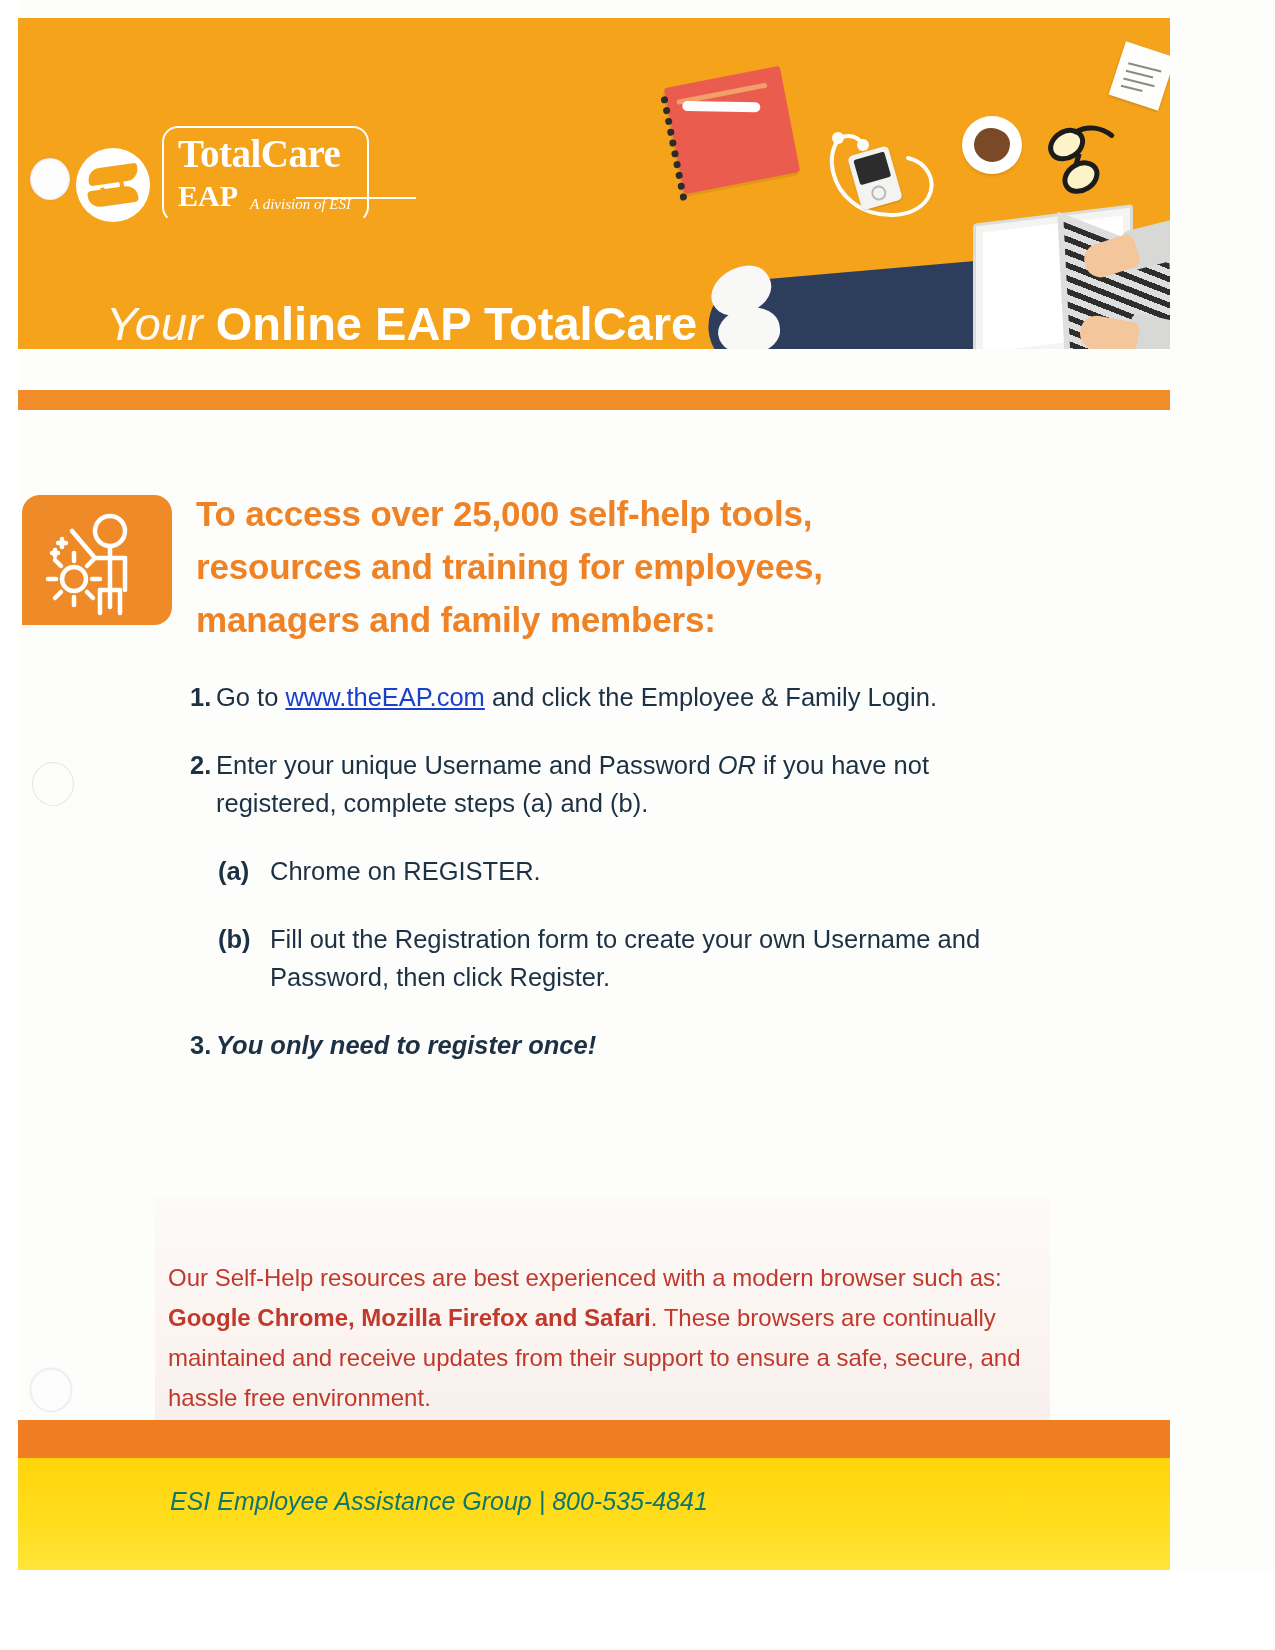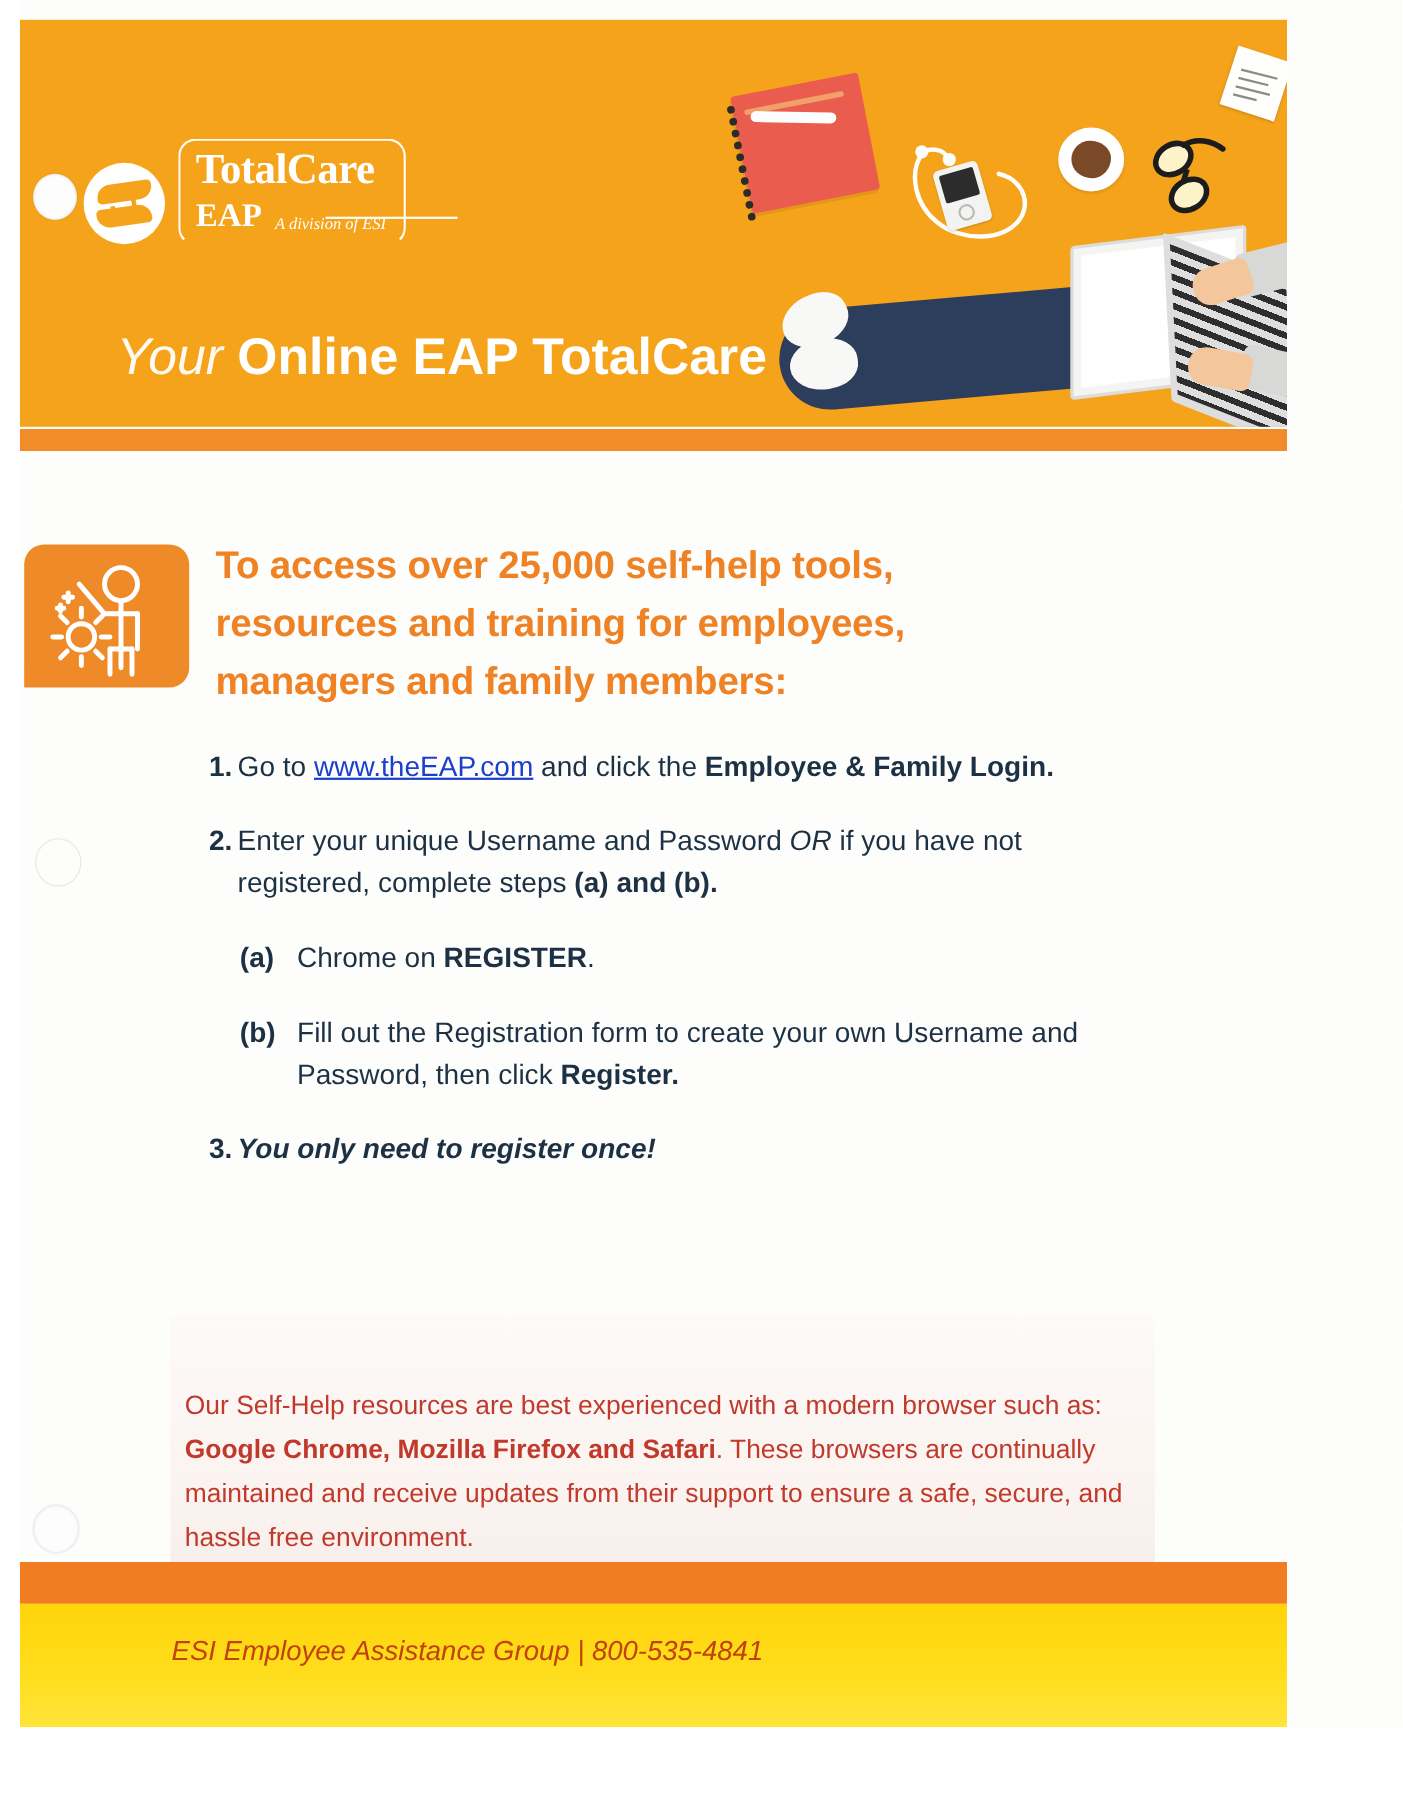--- a/index.html
+++ b/index.html
@@ -26,21 +26,21 @@
   .punch.p1 { left: 30px; top: 158px; width: 40px; height: 42px; background:#fdfdfd; }
   .punch.p2 { left: 32px; top: 762px; width: 42px; height: 44px;
               background: transparent; box-shadow: none;
               border: 1px solid #e6e6e4; }
   .punch.p3 { left: 30px; top: 1368px; width: 42px; height: 44px; background:#fdfdfd; }
 
   
   .banner {
     position: absolute;
     left: 18px; top: 18px;
-    width: 1152px; height: 370px;
+    width: 1152px; height: 331px;
     background: #f5a31a;
     overflow: hidden;
   }
   .banner-underline {
     position: absolute;
     left: 18px; top: 390px;
     width: 1152px; height: 20px;
     background: #f08c2a;
   }
 
@@ -301,21 +301,21 @@
   .step { display: flex; margin-bottom: 30px; }
   .step .num { width: 26px; flex: 0 0 26px; font-weight: 700; }
   .step .body { flex: 1; }
   .step.sub { margin-left: 28px; }
   .step.sub .num { width: 52px; flex: 0 0 52px; font-weight: 700; }
   .link {
     color: #1a3fcc;
     text-decoration: underline;
     text-align: center;
   }
-  b.strong { font-weight: 700; }
+  b.strong { font-weight: 400; }
   i.emph { font-style: italic; font-weight: 400; }
   .step.final { font-weight: 700; font-style: italic; margin-top: 14px; }
   .step.final .num { font-style: normal; }
 
   
   .important-zone {
     position: absolute;
     left: 155px; top: 1196px;
     width: 895px; height: 232px;
     background: linear-gradient(to bottom, #fdfaf8 0%, #fbf4f1 60%, #f7efeb 100%);
@@ -350,24 +350,24 @@
     background: #f07d22;
   }
   .footer-band {
     position: absolute;
     left: 18px; top: 1458px;
     width: 1152px; height: 112px;
     background: linear-gradient(to bottom, #ffd40a 0%, #ffdd1c 55%, #ffe43a 100%);
   }
   .footer-text {
     position: absolute;
-    left: 156px; top: 1487px;
+    left: 170px; top: 1487px;
     font-size: 25px;
     font-style: italic;
-    color: #c2410c;
+    color: #0f766e;
     white-space: nowrap;
   }
   .scan-edge-l {
     position: absolute; left: 0; top: 0; width: 18px; height: 1650px;
     background: #ffffff; z-index: 30;
   }
   .scan-edge-b {
     position: absolute; left: 0; top: 1570px; width: 1275px; height: 80px;
     background: #ffffff; z-index: 30;
   }

